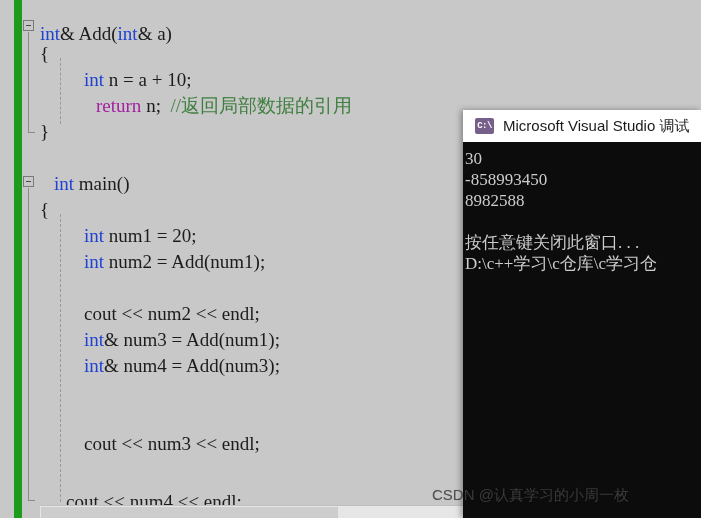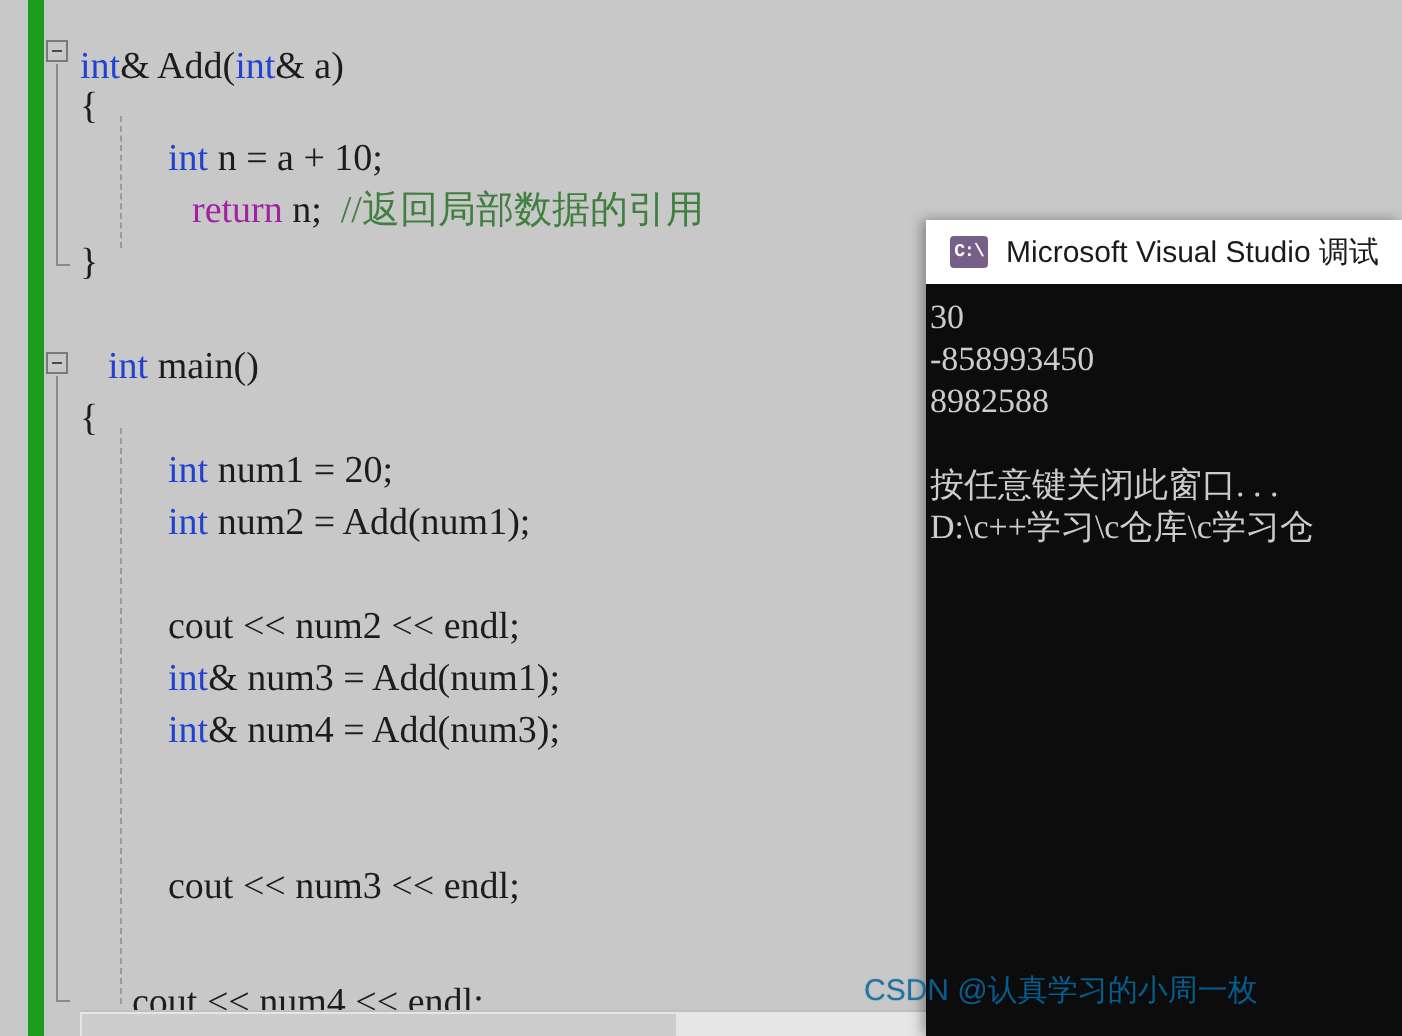--- a/index.html
+++ b/index.html
@@ -172,21 +172,21 @@
     white-space: nowrap;
   }
   .con-blank { height: 21px; }
 
   
   .watermark {
     position: absolute;
     left: 432px; top: 486px;
     font-family: "Liberation Sans", sans-serif;
     font-size: 15px;
-    color: #0369a1;
+    color: #404040;
     opacity: 0.88;
     white-space: nowrap;
     z-index: 50;
     text-shadow: 0 0 1px rgba(0,0,0,0.25);
   }
 </style>
 </head>
 <body>
 
 <div id="screen">

